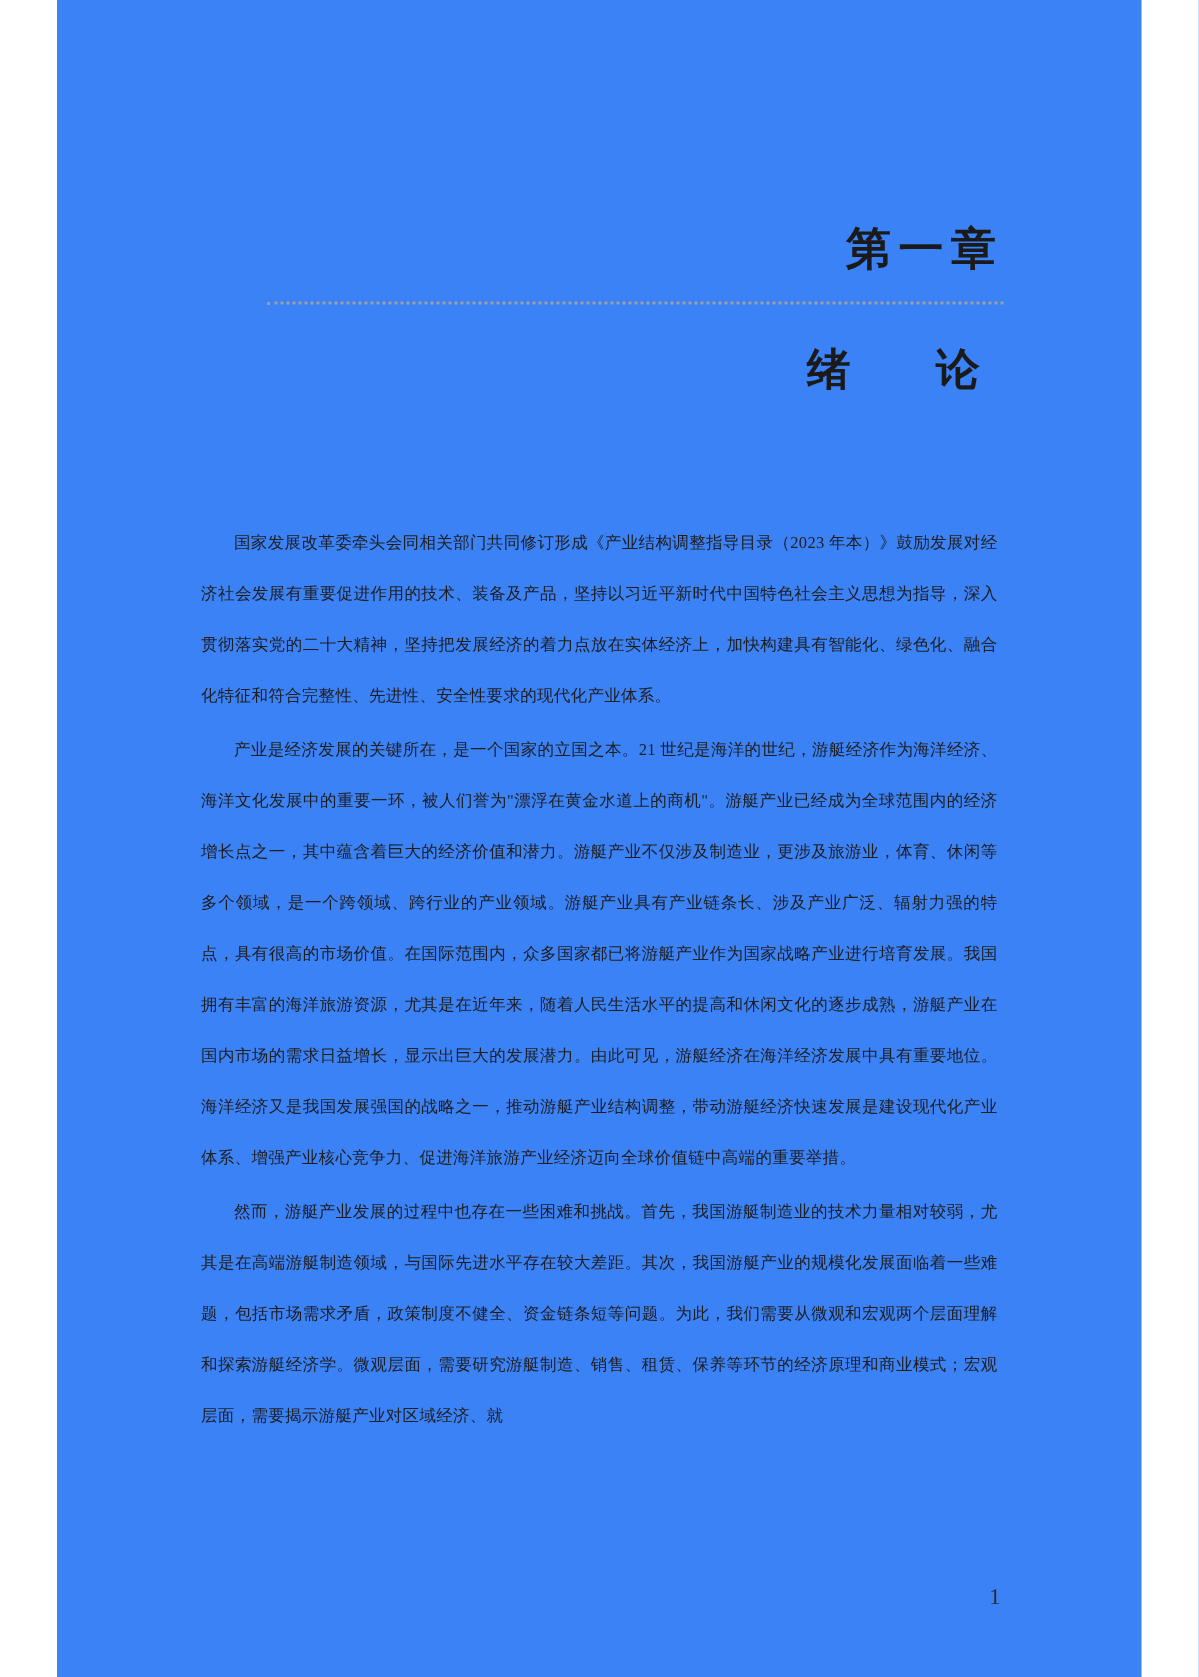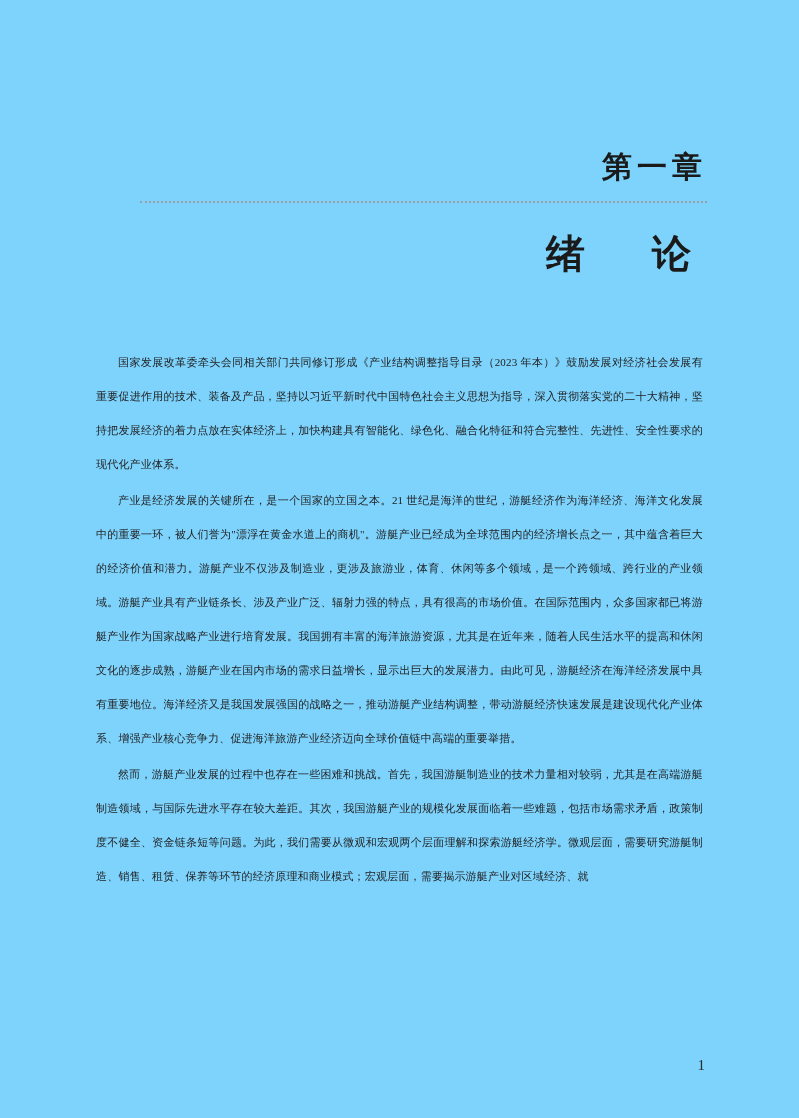--- a/index.html
+++ b/index.html
@@ -6,24 +6,24 @@
     margin: 0;
     padding: 0;
     background: #ffffff;
   }
   body {
     font-family: "Liberation Serif", "DejaVu Serif", serif;
     color: #231f20;
   }
   .page {
     position: relative;
-    width: 799px;
+    width: 723px;
     height: 1118px;
     margin: 0 auto;
-    background: #7dd3fc;
+    background: #3b82f6;
     overflow: hidden;
     box-sizing: border-box;
   }
 
   
   .chapter-head {
     position: absolute;
     left: 0;
     right: 92px;
     top: 150px;
@@ -44,21 +44,21 @@
   }
   .chapter-rule {
     position: absolute;
     left: 140px;
     right: 0;
     top: 10px;
     height: 0;
     border-top: 2px dotted #9aa0a6;
   }
   .chapter-title {
-    font-size: 39px;
+    font-size: 29px;
     font-weight: bold;
     letter-spacing: 14px;
     color: #1a1a1a;
     margin: 14px 0 0 0;
     padding-right: 2px;
   }
 
   
   .body-area {
     position: absolute;

